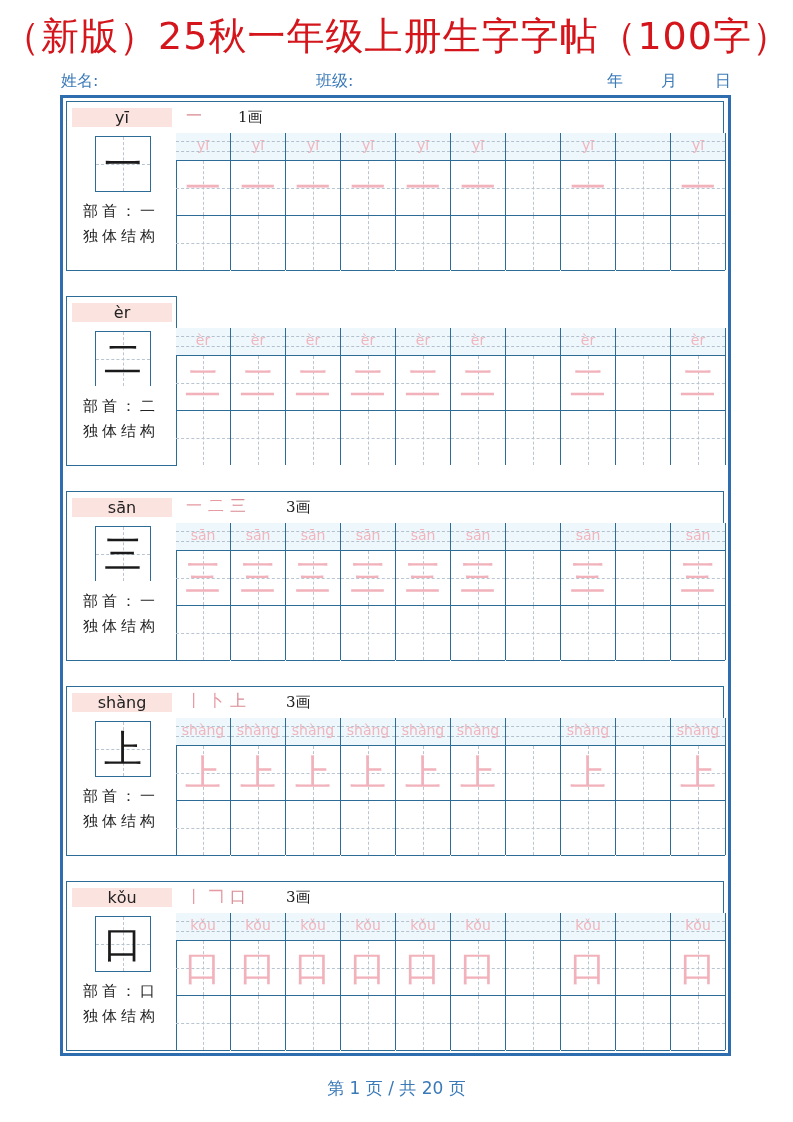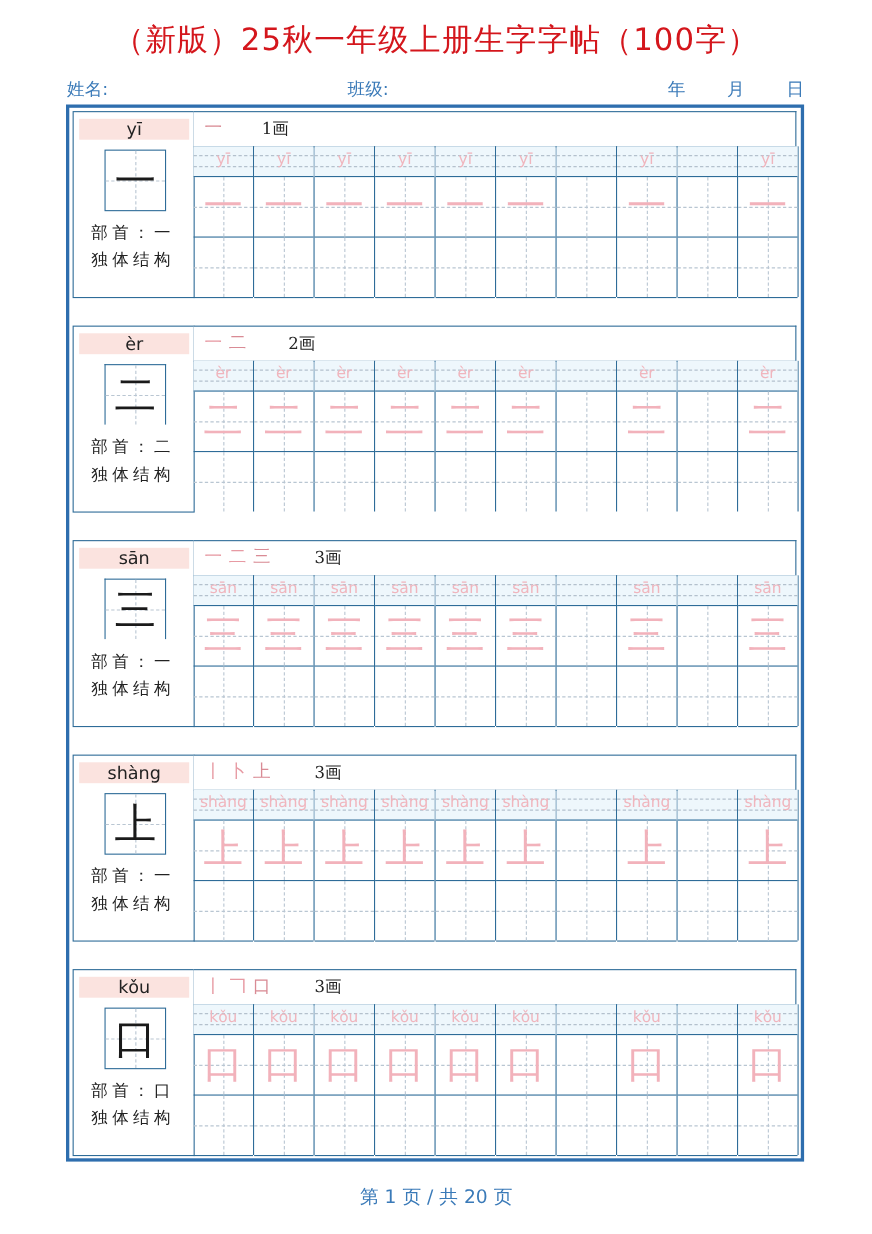--- a/index.html
+++ b/index.html
@@ -1,19 +1,19 @@
 <!DOCTYPE html>
 <html><head>
 <meta charset="utf-8">
 <style>
   html, body { margin:0; padding:0; background:#ffffff; }
   body { width:793px; height:1122px; position:relative; overflow:hidden;
          font-family:"DejaVu Sans","Liberation Sans",sans-serif; }
   .title { position:absolute; top:14px; left:0; width:793px; text-align:center;
-           font-size:28px; color:#d4161c; letter-spacing:1px; font-family:"DejaVu Sans",sans-serif; line-height:44px; }
+           font-size:38px; color:#d4161c; letter-spacing:1px; font-family:"DejaVu Sans",sans-serif; line-height:44px; }
   .hdr { position:absolute; top:70px; font-size:16px; color:#3a7ab8; line-height:22px; }
   .frame { position:absolute; left:60px; top:95px; width:665px; height:955px;
            border:3px solid #2e6eae; }
   .card { position:absolute; left:3px; width:659px; height:128px; }
   .info { position:absolute; left:0; top:0; width:109px; height:168px; border:1px solid #2e6c98; background:#fff; }
   .py-box { position:absolute; left:5px; top:6px; width:100px; height:19px; background:#fbe3df;
             text-align:center; font-size:16px; line-height:19px; color:#222; }
   .char-box { position:absolute; left:28px; top:34px; width:54px; height:54px; border:1px solid #2e6c98; }
   .char-box.open { border-bottom:none; }
   .char-box .vx { position:absolute; left:27px; top:0; height:100%; border-left:1px dashed #b9c6d2; }
@@ -235,24 +235,20 @@
         <div class="py-box">èr</div>
         <div class="char-box open">
           <div class="vx"></div>
           <div class="hx"></div>
           <div class="ch">二</div>
         </div>
         <div class="radical">部首：二</div>
         <div class="struct">独体结构</div>
       </div>
       <div class="grid">
-        <div class="stroke-row">
-          <div class="strokes"><span class="">一</span><span class="last">二</span></div>
-          <div class="count" style="left:86px">2画</div>
-        </div>
         <div class="cols">
           <div class="col" style="left:0px">
             <div class="pyc">
               <div class="dl1"></div>
               <div class="dl2"></div>
               <div class="pt">èr</div>
             </div>
             <div class="big">
               <div class="vx2"></div>
               <div class="hx2"></div>

